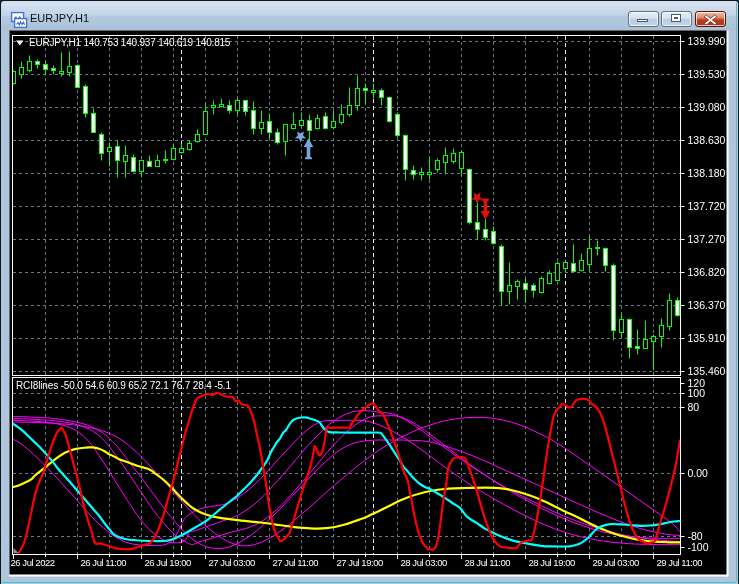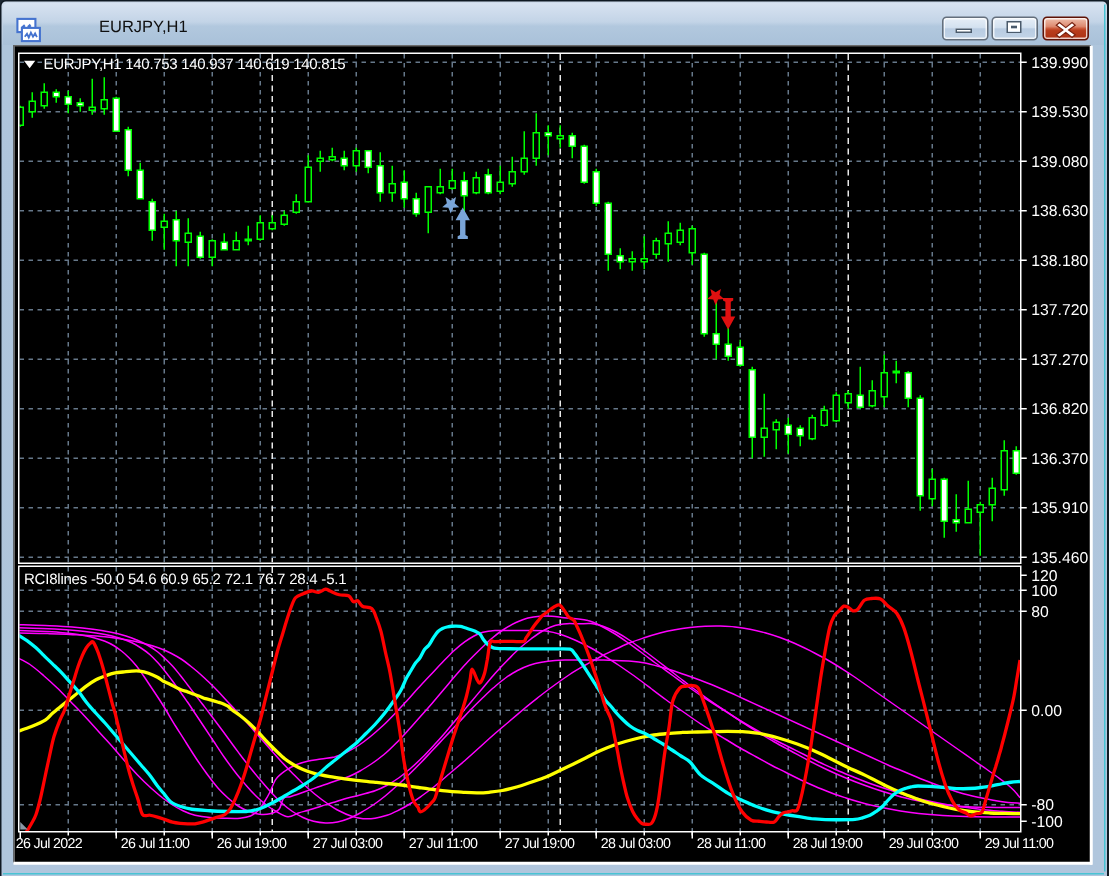--- a/index.html
+++ b/index.html
@@ -1,20 +1,20 @@
 <!DOCTYPE html>
 <html><head><meta charset="utf-8"><style>
 html,body{margin:0;padding:0;width:739px;height:584px;overflow:hidden;background:#1c2732;}
 *{box-sizing:border-box;font-family:"Liberation Sans",sans-serif;}
 #win{position:absolute;left:0;top:0;width:739px;height:584px;background:#0f1822;border-radius:4px 4px 0 0;}
 #frame{position:absolute;left:1px;top:1px;width:737px;height:583px;background:linear-gradient(#cfdcec,#b4c9df 28px,#aec5dc 29px,#b0c6dd);border-radius:3px 3px 0 0;}
 #accR{position:absolute;right:2.5px;top:3px;width:1px;height:578px;background:#49c3d4;}
 #accB{position:absolute;left:2px;bottom:1px;width:734px;height:1px;background:#49c3d4;}
 #title{position:absolute;left:2px;top:2px;width:735px;height:28px;background:linear-gradient(#d8e3f1,#c3d4e7 45%,#b2c8de 55%,#a9c1d9);border-radius:3px 3px 0 0;}
-#ttext{position:absolute;left:30px;top:11.5px;font-size:11px;color:#101010;margin-left:36px;}
+#ttext{position:absolute;left:30px;top:11.5px;font-size:11px;color:#101010;}
 .btn{position:absolute;top:10.5px;height:16px;width:31px;border:1px solid #646f7c;border-radius:3px;box-shadow:inset 0 0 0 1px rgba(255,255,255,0.75);}
 #bmin{left:627.5px;background:linear-gradient(180deg,#e6eef7 0%,#d3e1f0 45%,#b9cce2 52%,#c2d4e7 100%);}
 #bmax{left:661px;background:linear-gradient(180deg,#e6eef7 0%,#d3e1f0 45%,#b9cce2 52%,#c2d4e7 100%);}
 .glyph{position:absolute;}
 svg{position:absolute;left:0;top:0;}
 text{font-family:"Liberation Sans",sans-serif;}
 </style></head>
 <body>
 <div id="win"></div>
 <div id="frame"></div>

